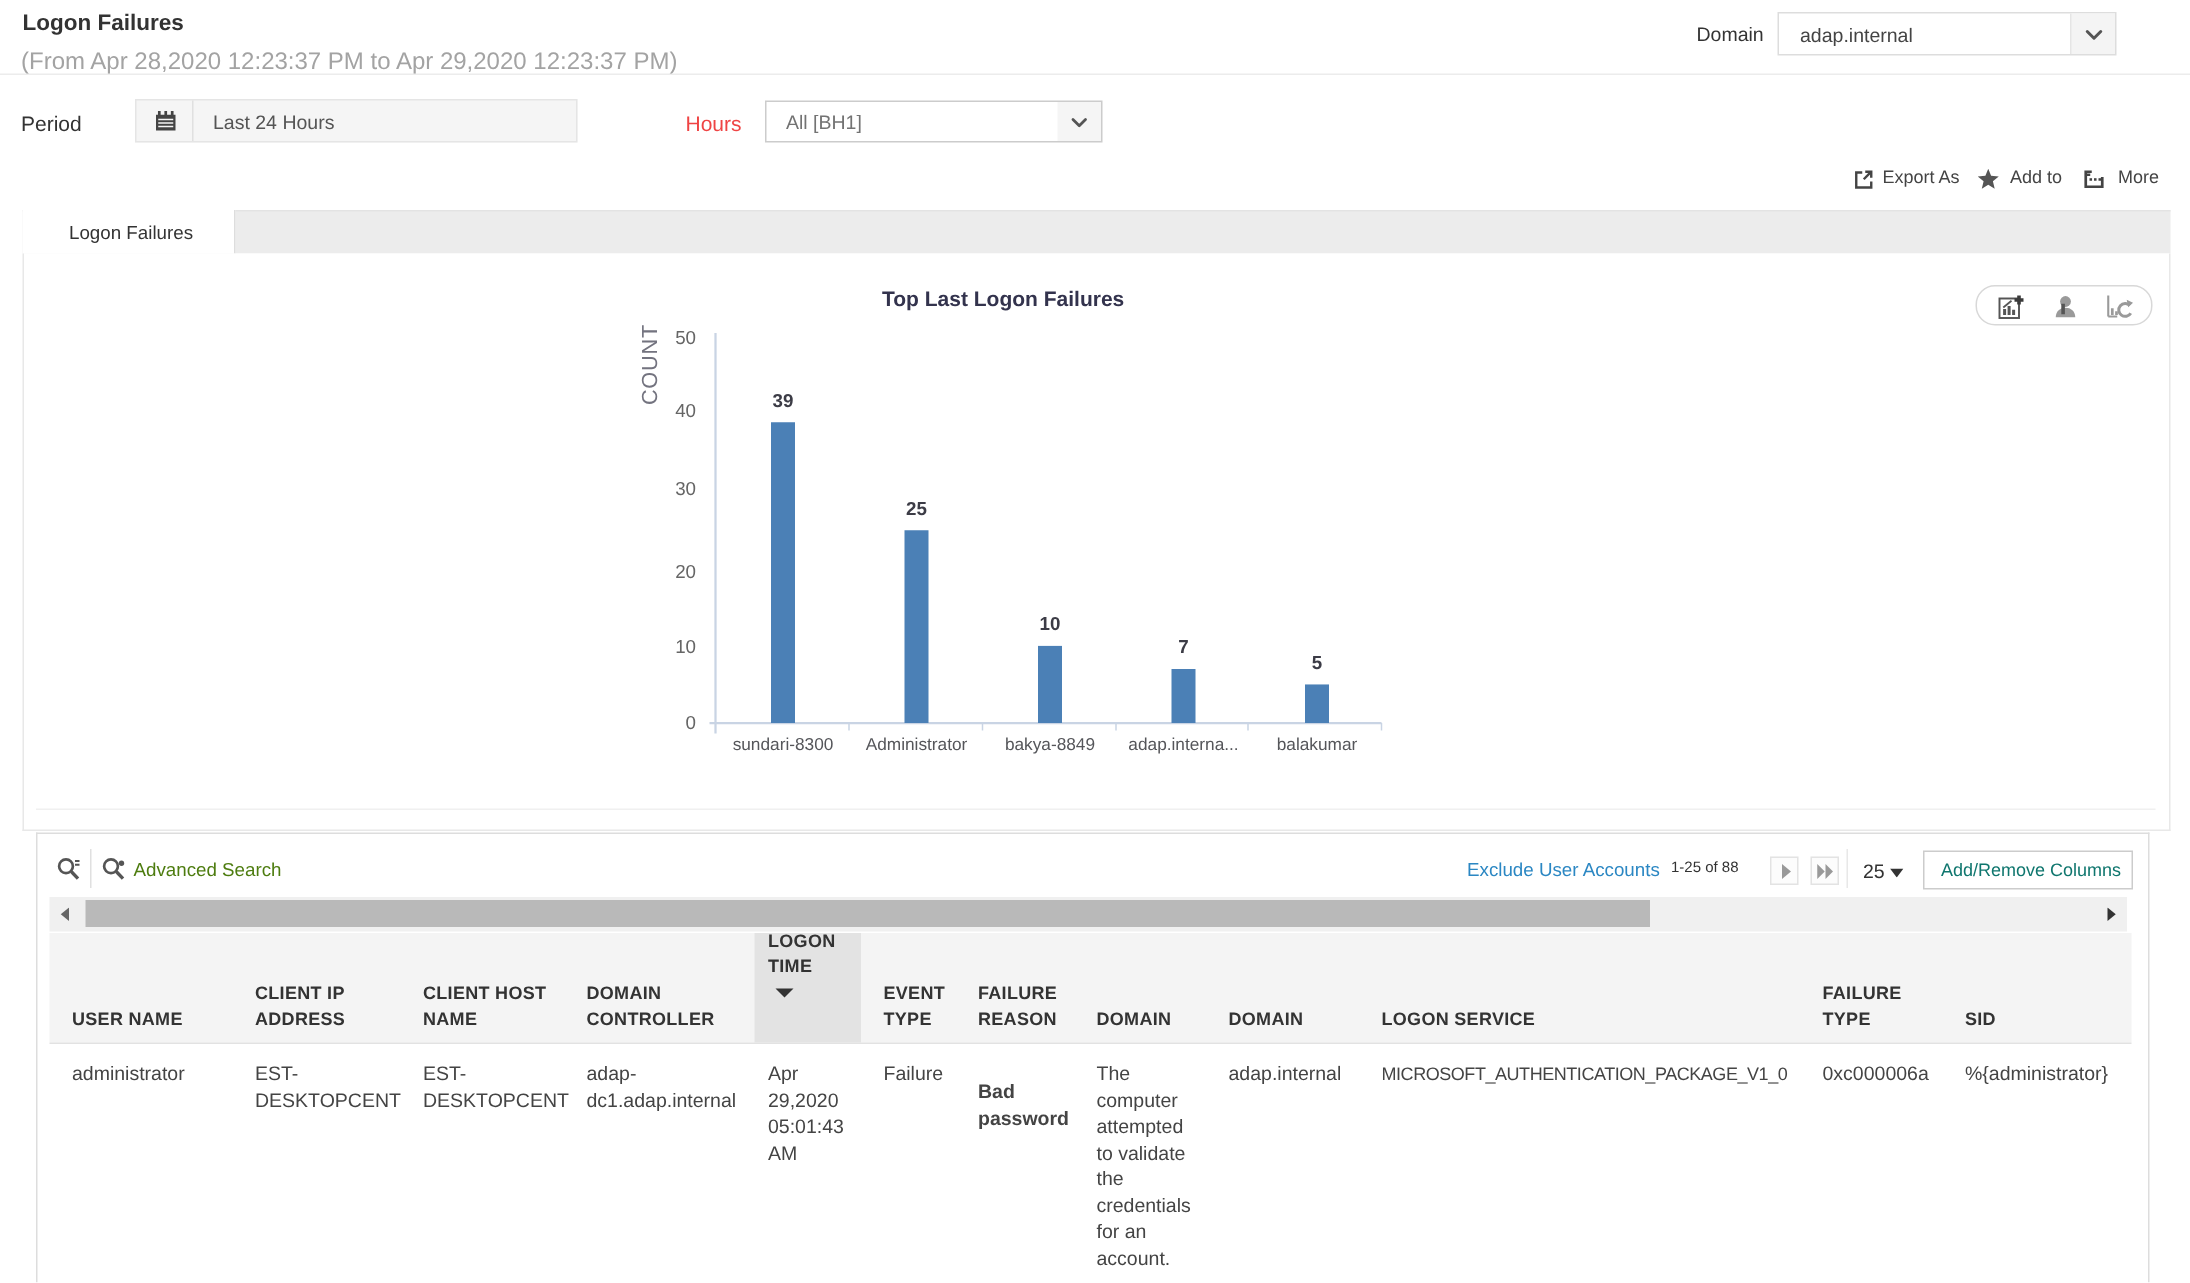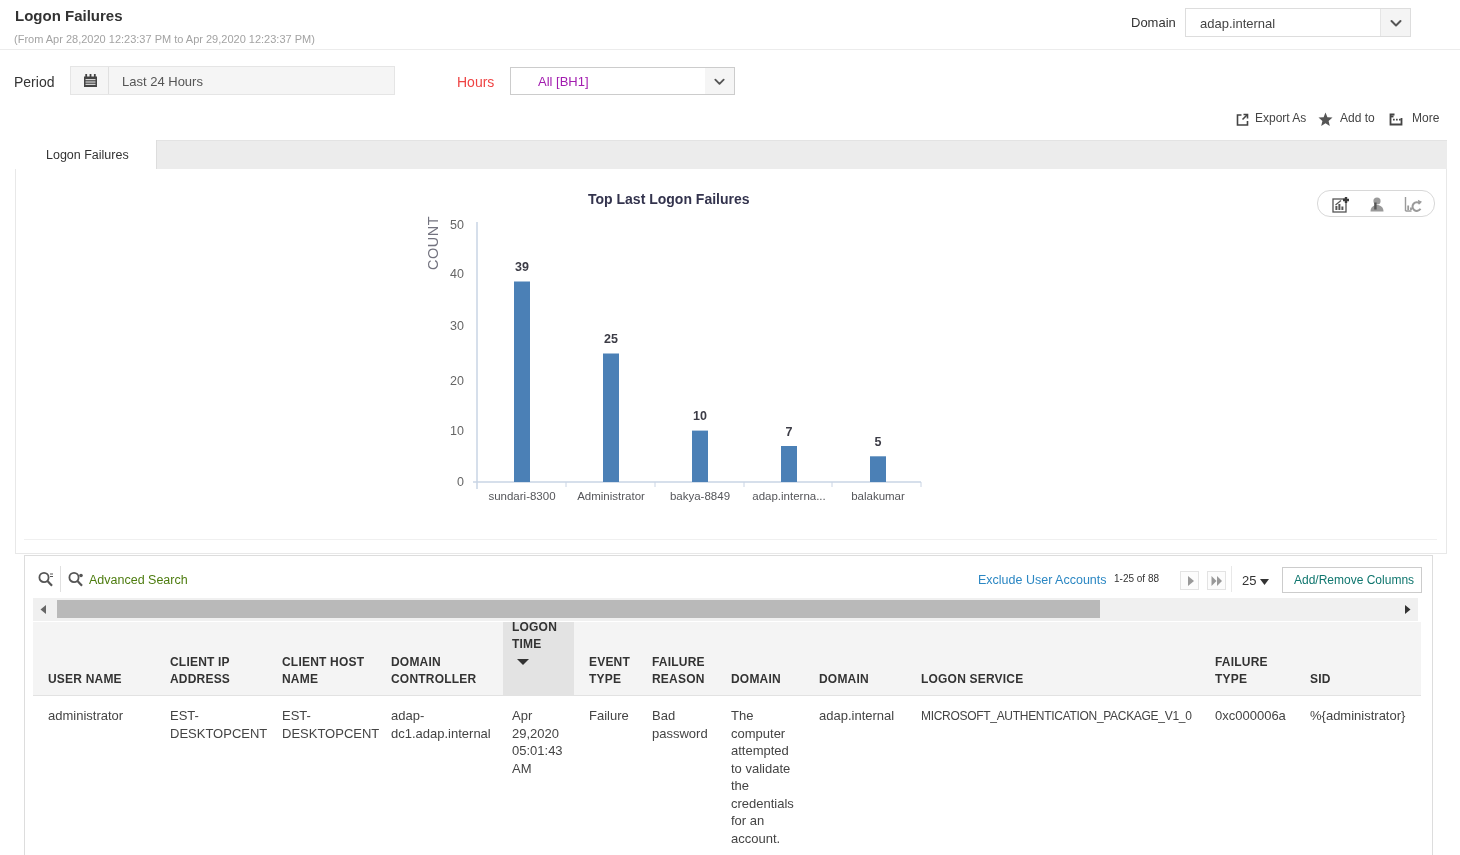--- a/index.html
+++ b/index.html
@@ -5,48 +5,48 @@
 * { margin:0; padding:0; box-sizing:border-box; }
 html,body { width:1460px; height:855px; background:#fff; font-family:"Liberation Sans", sans-serif; overflow:hidden; }
 #page { position:relative; width:1460px; height:855px; background:#fff; }
 .abs { position:absolute; }
 </style>
 </head>
 <body>
 <div id="page">
 
   <div class="abs" style="left:15px; top:7px; font-size:15px; font-weight:bold; color:#333;">Logon Failures</div>
-  <div class="abs" style="left:14px; top:33px; font-size:11px; color:#a3a3a3;">(From Apr 28,2020 12:23:37 PM to Apr 29,2020 12:23:37 PM)</div>
+  <div class="abs" style="left:14px; top:33px; font-size:16px; color:#a3a3a3;">(From Apr 28,2020 12:23:37 PM to Apr 29,2020 12:23:37 PM)</div>
   <div class="abs" style="left:0; top:49px; width:1460px; height:1px; background:#ececec;"></div>
 
   <div class="abs" style="left:1131px; top:15px; font-size:13px; color:#333;">Domain</div>
   <div class="abs" style="left:1185px; top:8px; width:226px; height:29px; background:#fff; border:1px solid #ddd;">
     <div class="abs" style="left:14px; top:7px; font-size:13px; color:#444;">adap.internal</div>
     <div class="abs" style="right:0; top:0; width:30px; height:27px; background:#f4f4f4; border-left:1px solid #e5e5e5;">
       <svg class="abs" style="left:8px; top:7px;" width="14" height="14" viewBox="0 0 14 14">
           <path d="M2.5 5 L7 9.5 L11.5 5" stroke="#555" stroke-width="2" fill="none" stroke-linecap="round" stroke-linejoin="round"></path>
         </svg>
     </div>
   </div>
 
   <div class="abs" style="left:14px; top:74px; font-size:14px; color:#333;">Period</div>
-  <div class="abs" style="left:70px; top:66px; width:325px; height:29px; background:#f5f5f5; border:1px solid #e5e5e5;">
+  <div class="abs" style="left:90px; top:66px; width:295px; height:29px; background:#f5f5f5; border:1px solid #e5e5e5;">
     <div class="abs" style="left:0; top:0; width:38px; height:27px; border-right:1px solid #e0e0e0;">
       <svg class="abs" style="left:12px; top:6px;" width="15" height="15" viewBox="0 0 15 15">
           <path d="M1 3.5 h13 v10.5 h-13 z" fill="#444"></path>
           <path d="M3.2 1 v3 M7.5 1 v3 M11.8 1 v3" stroke="#444" stroke-width="1.8"></path>
           <path d="M2.5 6.7 h10 M2.5 9 h10 M2.5 11.3 h10" stroke="#f5f5f5" stroke-width="1"></path>
         </svg>
     </div>
     <div class="abs" style="left:51px; top:7px; font-size:13px; color:#555;">Last 24 Hours</div>
   </div>
 
   <div class="abs" style="left:457px; top:74px; font-size:14px; color:#ef4444;">Hours</div>
   <div class="abs" style="left:510px; top:67px; width:225px; height:28px; background:#fff; border:1px solid #ccc;">
-    <div class="abs" style="left:13px; top:6px; font-size:13px; color:#a21caf;margin-left:14px;">All [BH1]</div>
+    <div class="abs" style="left:13px; top:6px; font-size:13px; color:#737373;">All [BH1]</div>
     <div class="abs" style="right:0; top:0; width:29px; height:26px; background:#f5f5f5;">
       <svg class="abs" style="left:8px; top:7px;" width="13" height="13" viewBox="0 0 14 14">
           <path d="M2.5 5 L7 9.5 L11.5 5" stroke="#555" stroke-width="2" fill="none" stroke-linecap="round" stroke-linejoin="round"></path>
         </svg>
     </div>
   </div>
 
   <div class="abs" style="left:1236px; top:111px; width:210px; height:18px; font-size:12px; color:#444;">
     <svg class="abs" style="left:0; top:2px;" width="13" height="13" viewBox="0 0 13 13">
         <path d="M11.5 8 v4 h-10 v-10 h4" stroke="#444" stroke-width="1.6" fill="none"></path>
@@ -203,21 +203,21 @@
       <div class="abs" style="left: 1215px; bottom: 7px; line-height: 17px;">FAILURE<br>TYPE</div>
       <div class="abs" style="left: 1310px; bottom: 7px; line-height: 17px;">SID</div>
     </div>
   <div id="tbody" class="abs" style="top:707px; left:0; width:1460px; font-size:13px; color:#444; line-height:17.5px;">
       <div class="abs" style="left: 48px; top: 0px;">administrator</div>
       <div class="abs" style="left: 170px; top: 0px;">EST-<br>DESKTOPCENT</div>
       <div class="abs" style="left: 282px; top: 0px;">EST-<br>DESKTOPCENT</div>
       <div class="abs" style="left: 391px; top: 0px;">adap-<br>dc1.adap.internal</div>
       <div class="abs" style="left: 512px; top: 0px;">Apr<br>29,2020<br>05:01:43<br>AM</div>
       <div class="abs" style="left: 589px; top: 0px;">Failure</div>
-      <div class="abs" style="left: 652px; top: 0px;">Bad<br>password</div>
+      <div class="abs" style="left: 652px; top: 12px; font-weight: bold;">Bad<br>password</div>
       <div class="abs" style="left: 731px; top: 0px;">The<br>computer<br>attempted<br>to validate<br>the<br>credentials<br>for an<br>account.</div>
       <div class="abs" style="left: 819px; top: 0px;">adap.internal</div>
       <div class="abs" style="left: 921px; top: 0px;"><span style="font-size:12px;letter-spacing:-0.3px;">MICROSOFT_AUTHENTICATION_PACKAGE_V1_0</span></div>
       <div class="abs" style="left: 1215px; top: 0px;">0xc000006a</div>
       <div class="abs" style="left: 1310px; top: 0px;">%{administrator}</div>
     </div>
 
 </div>
 
 </body></html>

